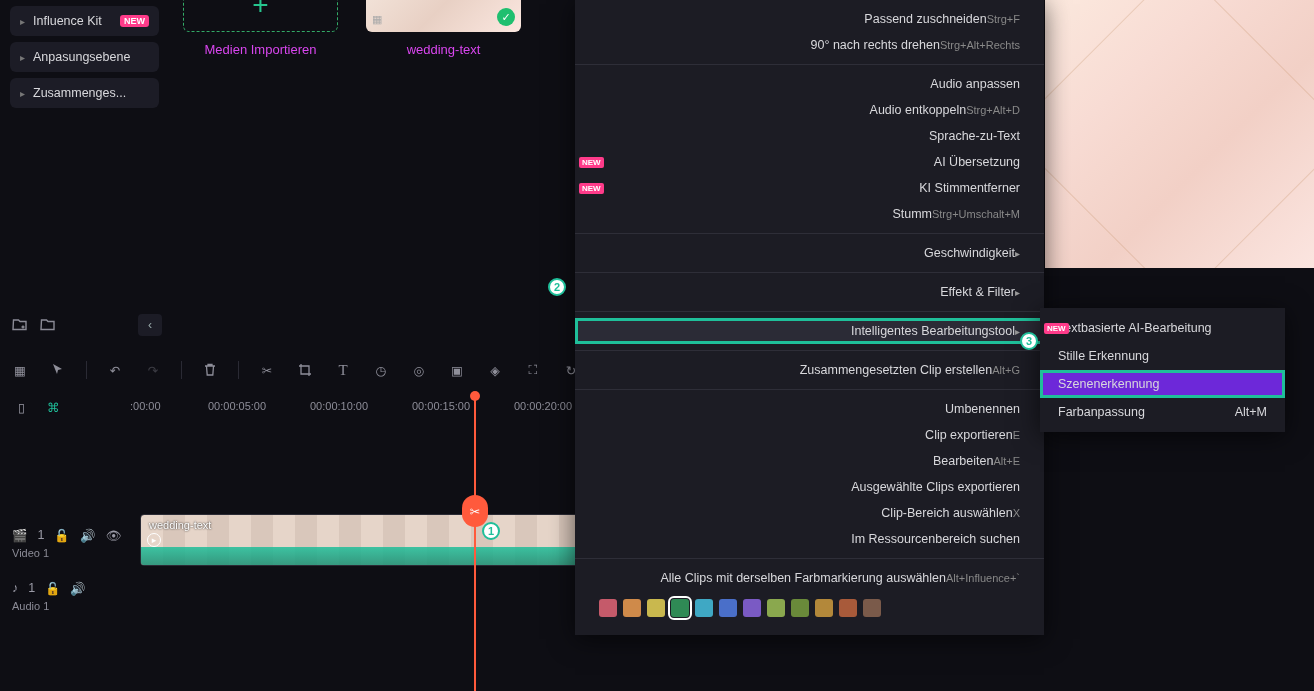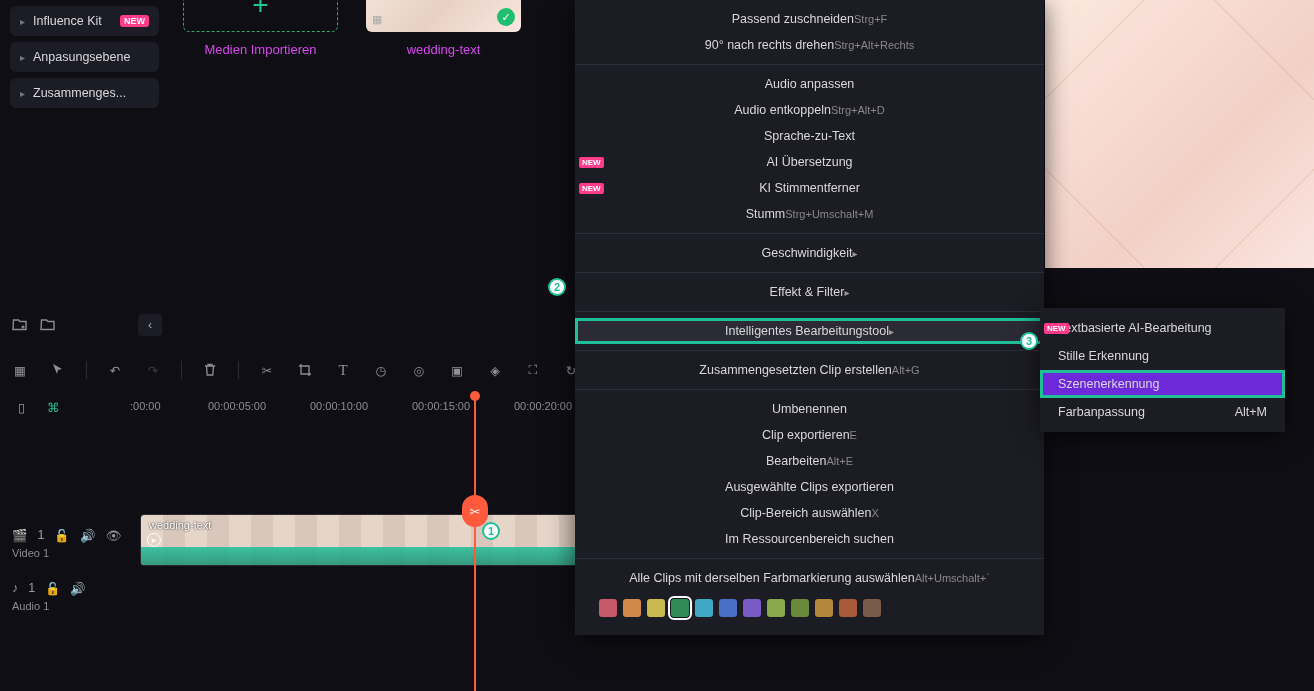--- a/index.html
+++ b/index.html
@@ -40,21 +40,21 @@
 .track-label{color:#8b8b96;font-size:11px}
 .clip{position:absolute;left:128px;top:0;height:52px;width:440px;border-radius:4px;overflow:hidden;border:1px solid #2a2a34;background:repeating-linear-gradient(90deg,#e6d5c9 0 22px,#d9c7bb 22px 44px)}
 .clip-audio{position:absolute;left:0;bottom:0;height:18px;width:100%;background:linear-gradient(#1fbf9a,#188f73);opacity:.85}
 .clip-label{position:absolute;left:8px;top:4px;font-size:11px;color:#fff;text-shadow:0 0 2px #000}
 .clip-icon{position:absolute;left:6px;top:18px;width:14px;height:14px;border-radius:50%;border:1px solid #fff;display:flex;align-items:center;justify-content:center;font-size:9px;color:#fff}
 .playhead{position:absolute;top:395px;left:474px;width:2px;height:296px;background:#ff5a3c;z-index:5}
 .playhead::before{content:"";position:absolute;top:-4px;left:-4px;width:10px;height:10px;background:#ff5a3c;border-radius:50%}
 .cut-handle{position:absolute;top:495px;left:462px;width:26px;height:32px;background:#ff5a3c;border-radius:13px;display:flex;align-items:center;justify-content:center;color:#fff;z-index:6}
 .step-badge{position:absolute;width:18px;height:18px;border-radius:50%;background:#fff;border:2px solid #1fbf9a;color:#1fbf9a;font-size:11px;font-weight:700;display:flex;align-items:center;justify-content:center;z-index:30}
 .ctx-menu{position:absolute;left:575px;top:0;width:469px;background:#1c1c24;box-shadow:0 4px 24px rgba(0,0,0,.6);z-index:20;padding:6px 0}
-.ctx-menu .row{display:flex;align-items:center;justify-content:center;padding:6px 24px;cursor:pointer;position:relative}
+.ctx-menu .row{display:flex;align-items:center;justify-content:flex-end;padding:6px 24px;cursor:pointer;position:relative}
 .ctx-menu .row.hi{background:#2b2b36;outline:3px solid #1fbf9a;outline-offset:-3px}
 .ctx-menu .sep{height:1px;background:#2e2e38;margin:6px 0}
 .ctx-menu .sub{color:#888;font-size:11px}
 .ctx-menu .arrow{color:#999;font-size:10px}
 .newtag{position:absolute;left:4px;background:#ff3b8a;color:#fff;font-size:8px;padding:1px 3px;border-radius:2px;font-weight:700}
 .colors{display:flex;gap:6px;padding:8px 24px 12px}
 .color-sw{width:18px;height:18px;border-radius:3px;cursor:pointer}
 .color-sw.sel{outline:2px solid #fff;outline-offset:1px}
 .sub-menu{position:absolute;left:1040px;top:308px;width:245px;background:#1c1c24;box-shadow:0 4px 24px rgba(0,0,0,.6);z-index:25;padding:6px 0}
 .sub-menu .row{display:flex;align-items:center;justify-content:space-between;padding:7px 18px;cursor:pointer;position:relative}
@@ -280,21 +280,21 @@
       <span>Clip-Bereich auswählen</span>
       <span class="sub">X</span>
     </div>
     <div class="row">
       <span>Im Ressourcenbereich suchen</span>
       <span class="sub"></span>
     </div>
     <div class="sep"></div>
     <div class="row">
       <span>Alle Clips mit derselben Farbmarkierung auswählen</span>
-      <span class="sub">Alt+Umschalt+`</span>
+      <span class="sub">Alt+Influence+`</span>
     </div>
     <div class="colors">
       <div class="color-sw" style="background: rgb(197, 90, 106);"></div>
       <div class="color-sw" style="background: rgb(207, 138, 74);"></div>
       <div class="color-sw" style="background: rgb(201, 184, 78);"></div>
       <div class="color-sw sel" style="background: rgb(47, 138, 85);"></div>
       <div class="color-sw" style="background: rgb(63, 168, 196);"></div>
       <div class="color-sw" style="background: rgb(74, 111, 201);"></div>
       <div class="color-sw" style="background: rgb(122, 90, 196);"></div>
       <div class="color-sw" style="background: rgb(138, 168, 78);"></div>

